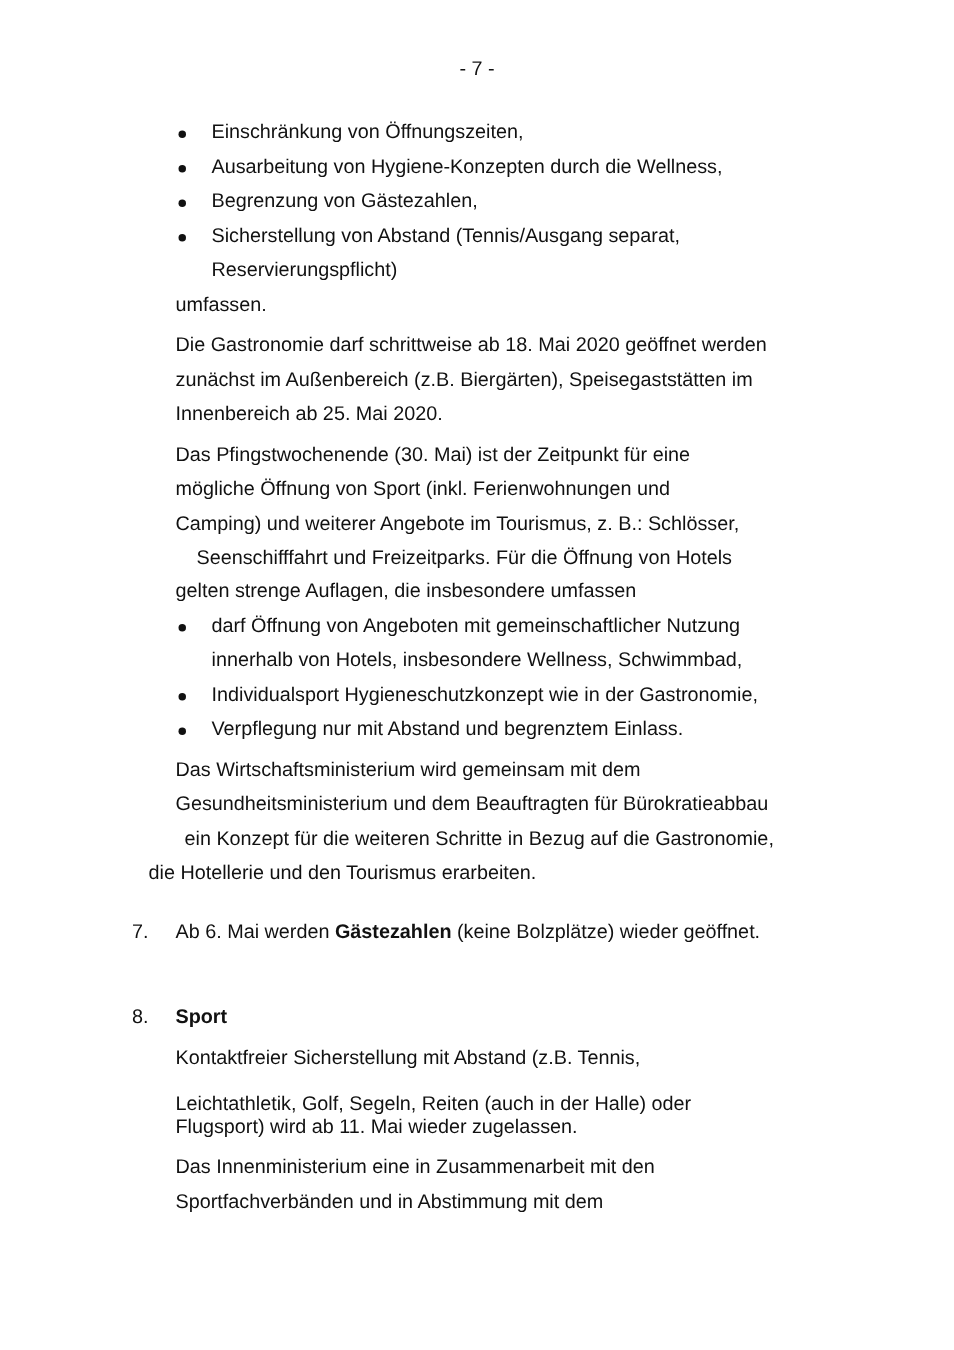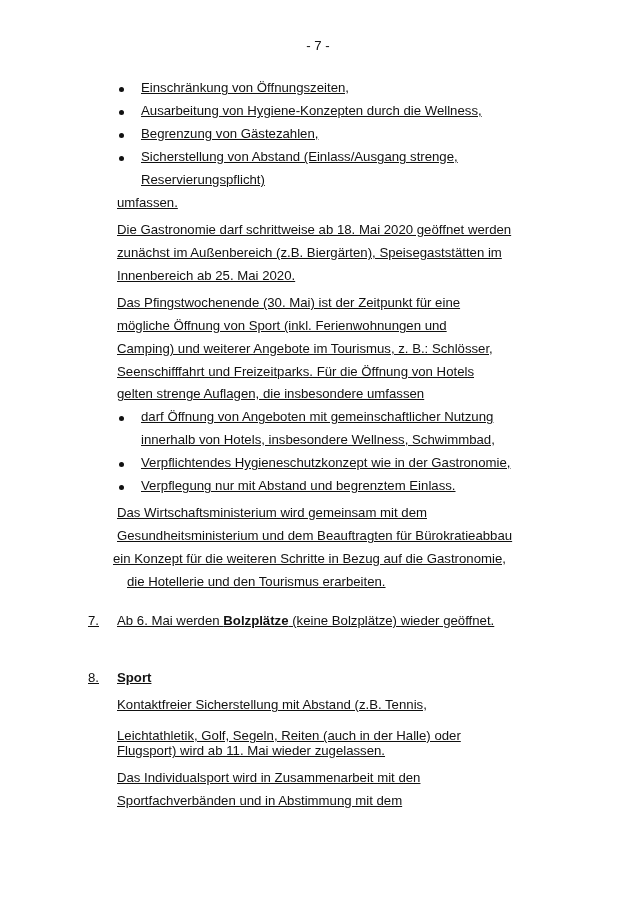--- a/index.html
+++ b/index.html
@@ -1,63 +1,63 @@
 <!DOCTYPE html>
 <html><head>
   <meta charset="utf-8">
   <style>
     html, body { margin: 0; padding: 0; background: #ffffff; }
     body { width: 636px; height: 900px; position: relative; overflow: hidden;
       font-family: "Liberation Sans", sans-serif; color: #111; font-size: 13.2px; }
     .page-num { position: absolute; top: 38px; left: 0; width: 636px; text-align: center; }
-    .line { position: absolute; white-space: nowrap; text-decoration: underline; }
+    .line { position: absolute; white-space: nowrap; }
     .bullet { position: absolute; width: 5px; height: 5px; border-radius: 50%; background: #111; }
     b { font-weight: bold; }
   </style>
 </head>
 <body>
 
 <div class="page-num">- 7 -</div>
 
 <div class="bullet" style="left:119px;top:87px"></div>
 <div class="line" style="left:141px;top:80px">Einschränkung von Öffnungszeiten,</div>
 <div class="bullet" style="left:119px;top:110px"></div>
 <div class="line" style="left:141px;top:103px">Ausarbeitung von Hygiene-Konzepten durch die Wellness,</div>
 <div class="bullet" style="left:119px;top:133px"></div>
 <div class="line" style="left:141px;top:126px">Begrenzung von Gästezahlen,</div>
 <div class="bullet" style="left:119px;top:156px"></div>
-<div class="line" style="left:141px;top:149px">Sicherstellung von Abstand (Einlass/Ausgang strenge,</div>
+<div class="line" style="left:141px;top:149px">Sicherstellung von Abstand (Tennis/Ausgang separat,</div>
 <div class="line" style="left:141px;top:172px">Reservierungspflicht)</div>
 <div class="line" style="left:117px;top:195px">umfassen.</div>
 
 <div class="line" style="left:117px;top:222px">Die Gastronomie darf schrittweise ab 18. Mai 2020 geöffnet werden</div>
 <div class="line" style="left:117px;top:245px">zunächst im Außenbereich (z.B. Biergärten), Speisegaststätten im</div>
 <div class="line" style="left:117px;top:268px">Innenbereich ab 25. Mai 2020.</div>
 
 <div class="line" style="left:117px;top:295px">Das Pfingstwochenende (30. Mai) ist der Zeitpunkt für eine</div>
 <div class="line" style="left:117px;top:318px">mögliche Öffnung von Sport (inkl. Ferienwohnungen und</div>
 <div class="line" style="left:117px;top:341px">Camping) und weiterer Angebote im Tourismus, z. B.: Schlösser,</div>
-<div class="line" style="left:117px;top:364px">Seenschifffahrt und Freizeitparks. Für die Öffnung von Hotels</div>
+<div class="line" style="left:131px;top:364px">Seenschifffahrt und Freizeitparks. Für die Öffnung von Hotels</div>
 <div class="line" style="left:117px;top:386px">gelten strenge Auflagen, die insbesondere umfassen</div>
 
 <div class="bullet" style="left:119px;top:416px"></div>
 <div class="line" style="left:141px;top:409px">darf Öffnung von Angeboten mit gemeinschaftlicher Nutzung</div>
 <div class="line" style="left:141px;top:432px">innerhalb von Hotels, insbesondere Wellness, Schwimmbad,</div>
 <div class="bullet" style="left:119px;top:462px"></div>
-<div class="line" style="left:141px;top:455px">Verpflichtendes Hygieneschutzkonzept wie in der Gastronomie,</div>
+<div class="line" style="left:141px;top:455px">Individualsport Hygieneschutzkonzept wie in der Gastronomie,</div>
 <div class="bullet" style="left:119px;top:485px"></div>
 <div class="line" style="left:141px;top:478px">Verpflegung nur mit Abstand und begrenztem Einlass.</div>
 
 <div class="line" style="left:117px;top:505px">Das Wirtschaftsministerium wird gemeinsam mit dem</div>
 <div class="line" style="left:117px;top:528px">Gesundheitsministerium und dem Beauftragten für Bürokratieabbau</div>
-<div class="line" style="left:113px;top:551px">ein Konzept für die weiteren Schritte in Bezug auf die Gastronomie,</div>
-<div class="line" style="left:127px;top:574px">die Hotellerie und den Tourismus erarbeiten.</div>
+<div class="line" style="left:123px;top:551px">ein Konzept für die weiteren Schritte in Bezug auf die Gastronomie,</div>
+<div class="line" style="left:99px;top:574px">die Hotellerie und den Tourismus erarbeiten.</div>
 
 <div class="line" style="left:88px;top:613px">7.</div>
-<div class="line" style="left:117px;top:613px"><span>Ab 6. Mai werden </span><b>Bolzplätze</b><span> (keine Bolzplätze) wieder geöffnet.</span></div>
+<div class="line" style="left:117px;top:613px"><span>Ab 6. Mai werden </span><b>Gästezahlen</b><span> (keine Bolzplätze) wieder geöffnet.</span></div>
 
 <div class="line" style="left:88px;top:670px">8.</div>
 <div class="line" style="left:117px;top:670px;font-weight:bold">Sport</div>
 <div class="line" style="left:117px;top:697px">Kontaktfreier Sicherstellung mit Abstand (z.B. Tennis,</div>
 <div class="line" style="left:117px;top:728px">Leichtathletik, Golf, Segeln, Reiten (auch in der Halle) oder</div>
 <div class="line" style="left:117px;top:743px">Flugsport) wird ab 11. Mai wieder zugelassen.</div>
-<div class="line" style="left:117px;top:770px">Das Individualsport wird in Zusammenarbeit mit den</div>
+<div class="line" style="left:117px;top:770px">Das Innenministerium eine in Zusammenarbeit mit den</div>
 <div class="line" style="left:117px;top:793px">Sportfachverbänden und in Abstimmung mit dem</div>
 
 </body></html>

